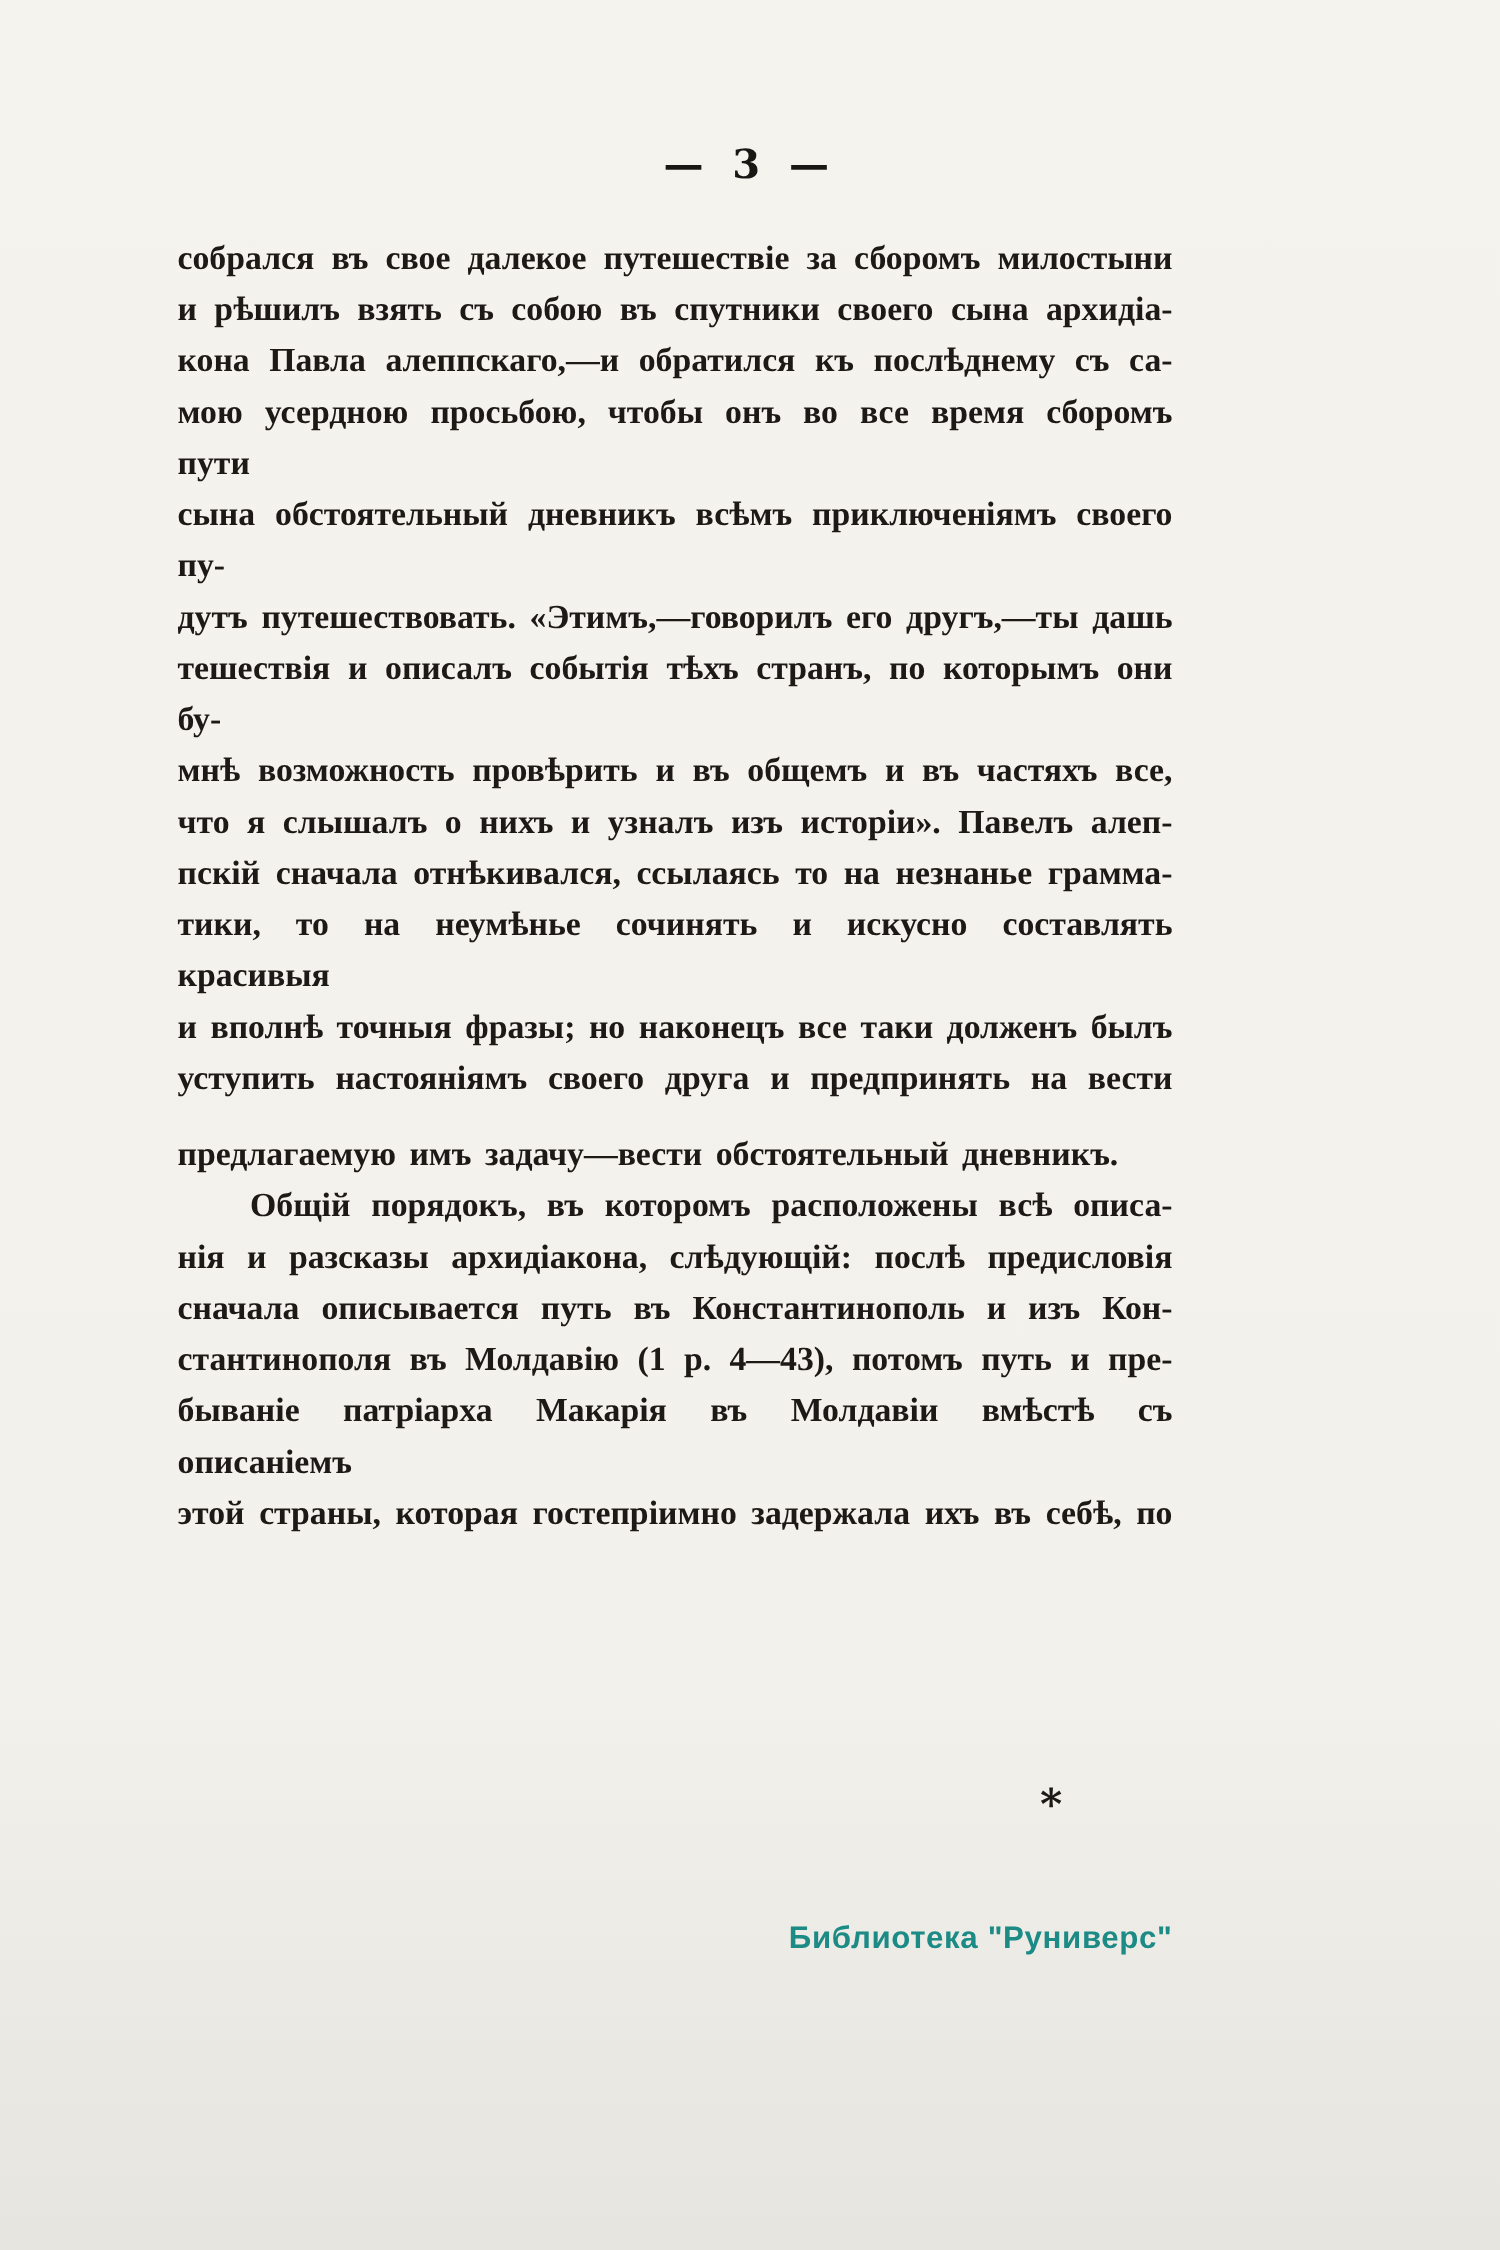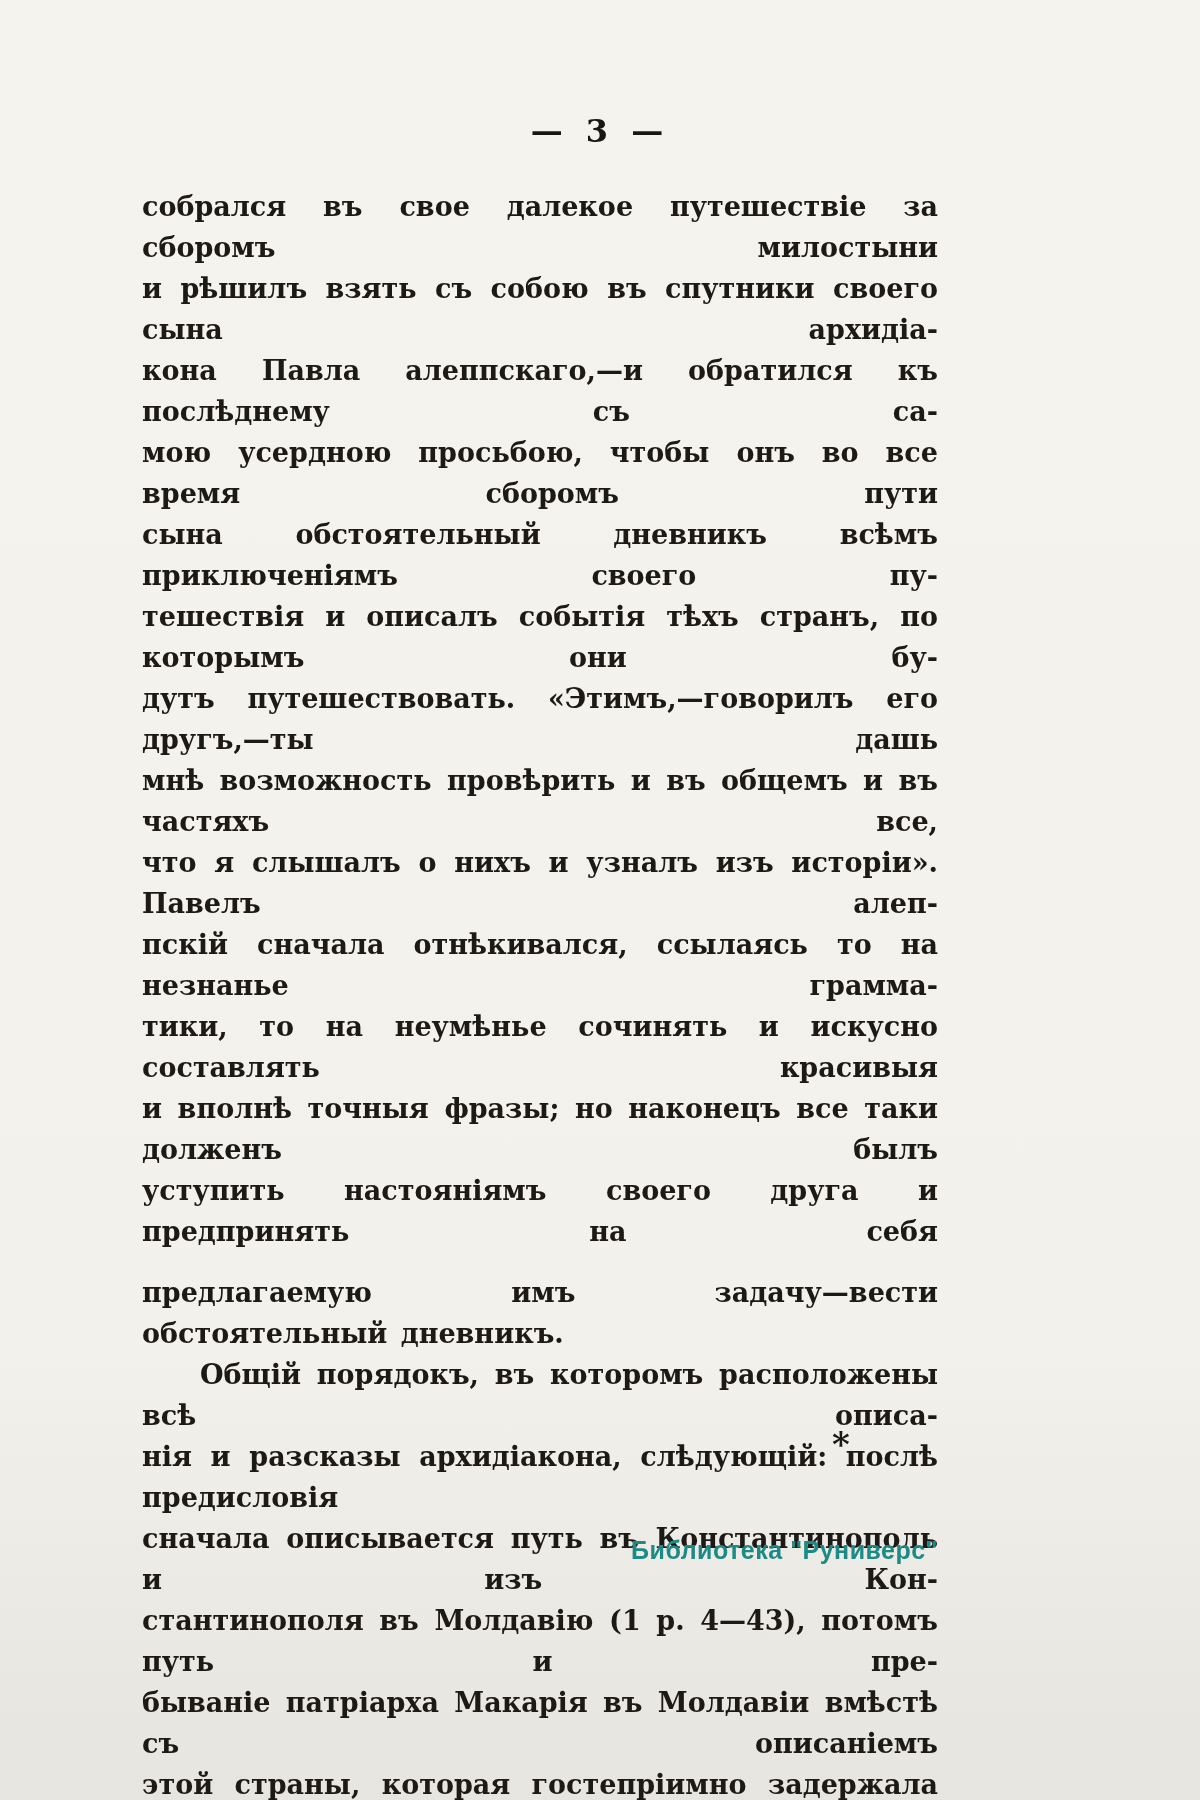--- a/index.html
+++ b/index.html
@@ -36,20 +36,21 @@
     left: 142px;
     width: 796px;
     color: #1c1916;
     font-size: 27px;
     font-weight: bold;
     line-height: 41px;
     word-spacing: 4px;
   }
   .paragraph {
     margin: 0;
+    font-family: Liberation Serif, serif;
   }
   .line {
     text-align: justify;
     text-align-last: justify;
     white-space: normal;
   }
   .line.last {
     text-align-last: left;
     margin-top: 20px;
   }
@@ -82,28 +83,28 @@
 
   <div class="page-number">— 3 —</div>
 
   <div class="text-body">
       <div class="paragraph">
         <div class="line">собрался въ свое далекое путешествіе за сборомъ милостыни</div>
         <div class="line">и рѣшилъ взять съ собою въ спутники своего сына архидіа-</div>
         <div class="line">кона Павла алеппскаго,—и обратился къ послѣднему съ са-</div>
         <div class="line">мою усердною просьбою, чтобы онъ во все время сборомъ пути</div>
         <div class="line">сына обстоятельный дневникъ всѣмъ приключеніямъ своего пу-</div>
+        <div class="line">дутъ путешествовать. «Этимъ,—говорилъ его другъ,—ты дашь</div>
         <div class="line">тешествія и описалъ событія тѣхъ странъ, по которымъ они бу-</div>
-        <div class="line">дутъ путешествовать. «Этимъ,—говорилъ его другъ,—ты дашь</div>
         <div class="line">мнѣ возможность провѣрить и въ общемъ и въ частяхъ все,</div>
         <div class="line">что я слышалъ о нихъ и узналъ изъ исторіи». Павелъ алеп-</div>
         <div class="line">пскій сначала отнѣкивался, ссылаясь то на незнанье грамма-</div>
         <div class="line">тики, то на неумѣнье сочинять и искусно составлять красивыя</div>
         <div class="line">и вполнѣ точныя фразы; но наконецъ все таки долженъ былъ</div>
-        <div class="line">уступить настояніямъ своего друга и предпринять на себя</div>
+        <div class="line">уступить настояніямъ своего друга и предпринять на вести</div>
         <div class="line last">предлагаемую имъ задачу—вести обстоятельный дневникъ.</div>
       </div>
       <div class="paragraph">
         <div class="line indent">Общій порядокъ, въ которомъ расположены всѣ описа-</div>
         <div class="line">нія и разсказы архидіакона, слѣдующій: послѣ предисловія</div>
         <div class="line">сначала описывается путь въ Константинополь и изъ Кон-</div>
         <div class="line">стантинополя въ Молдавію (1 p. 4—43), потомъ путь и пре-</div>
         <div class="line">бываніе патріарха Макарія въ Молдавіи вмѣстѣ съ описаніемъ</div>
         <div class="line">этой страны, которая гостепріимно задержала ихъ въ себѣ, по</div>
       </div>

